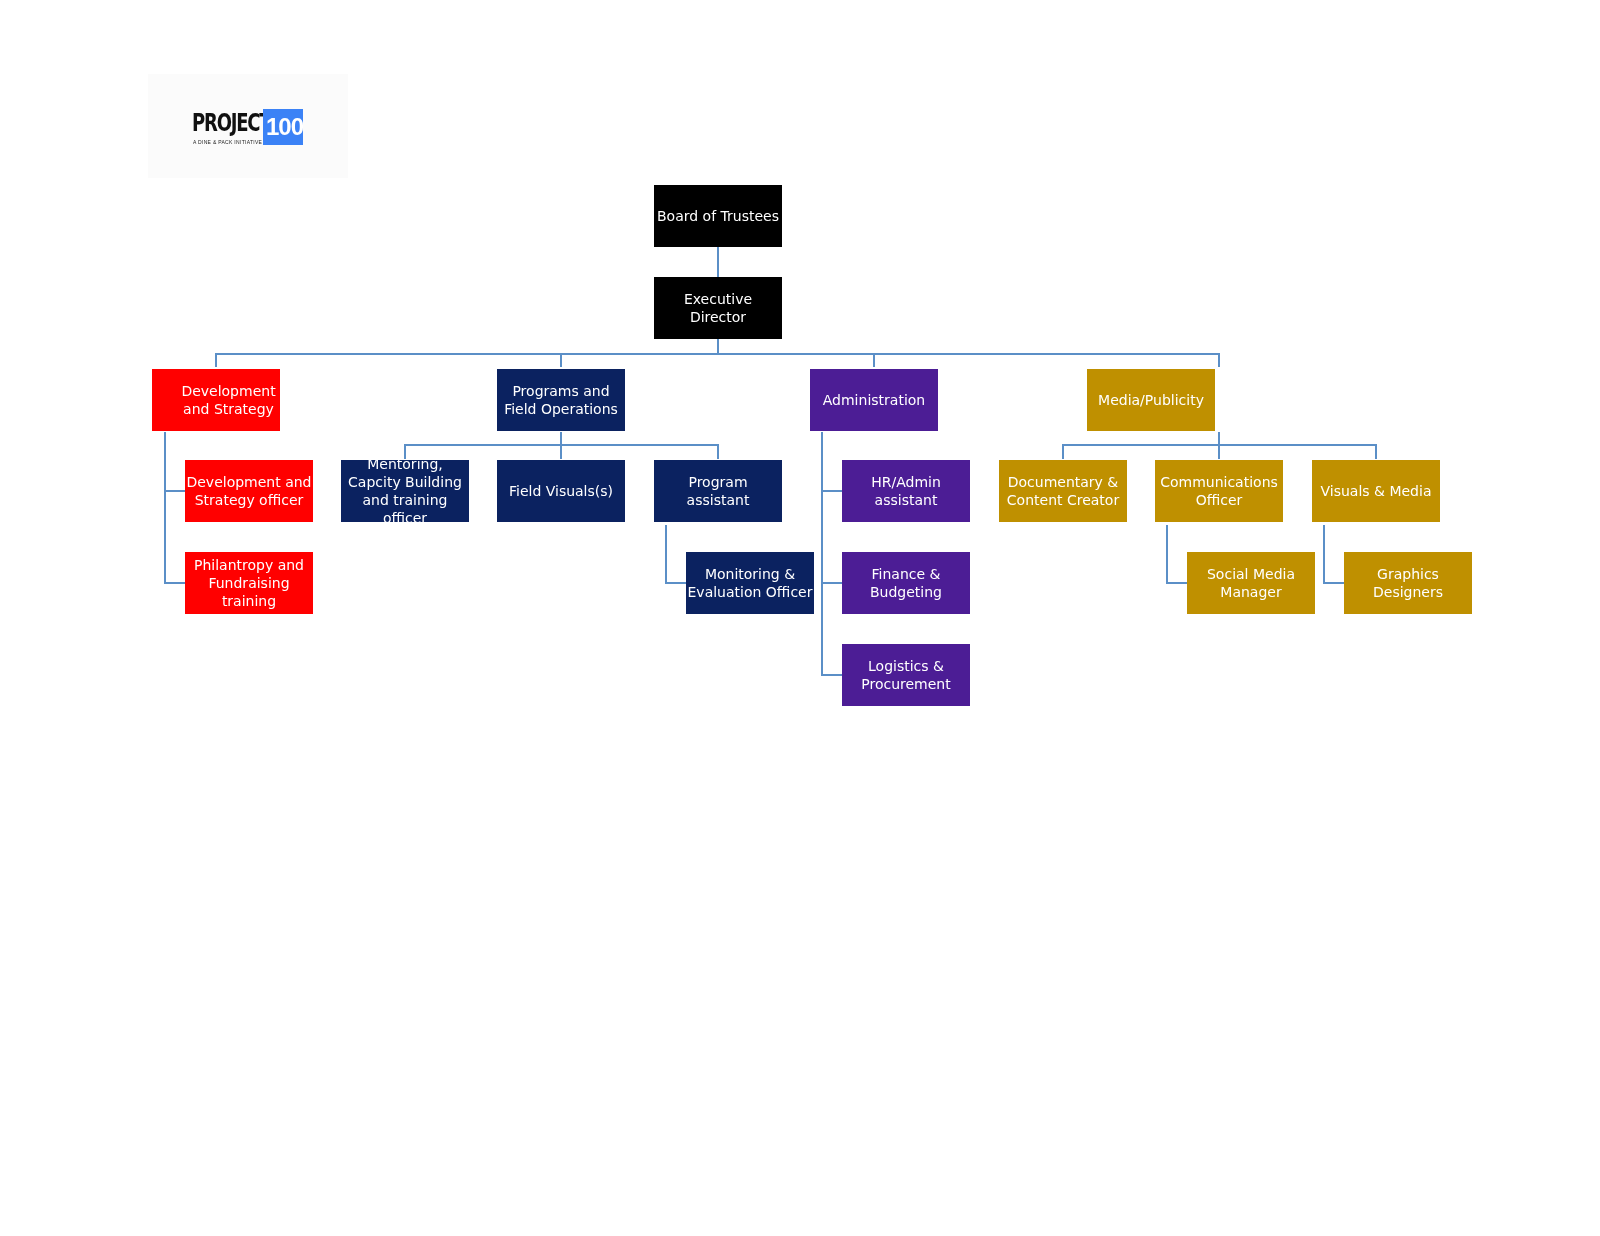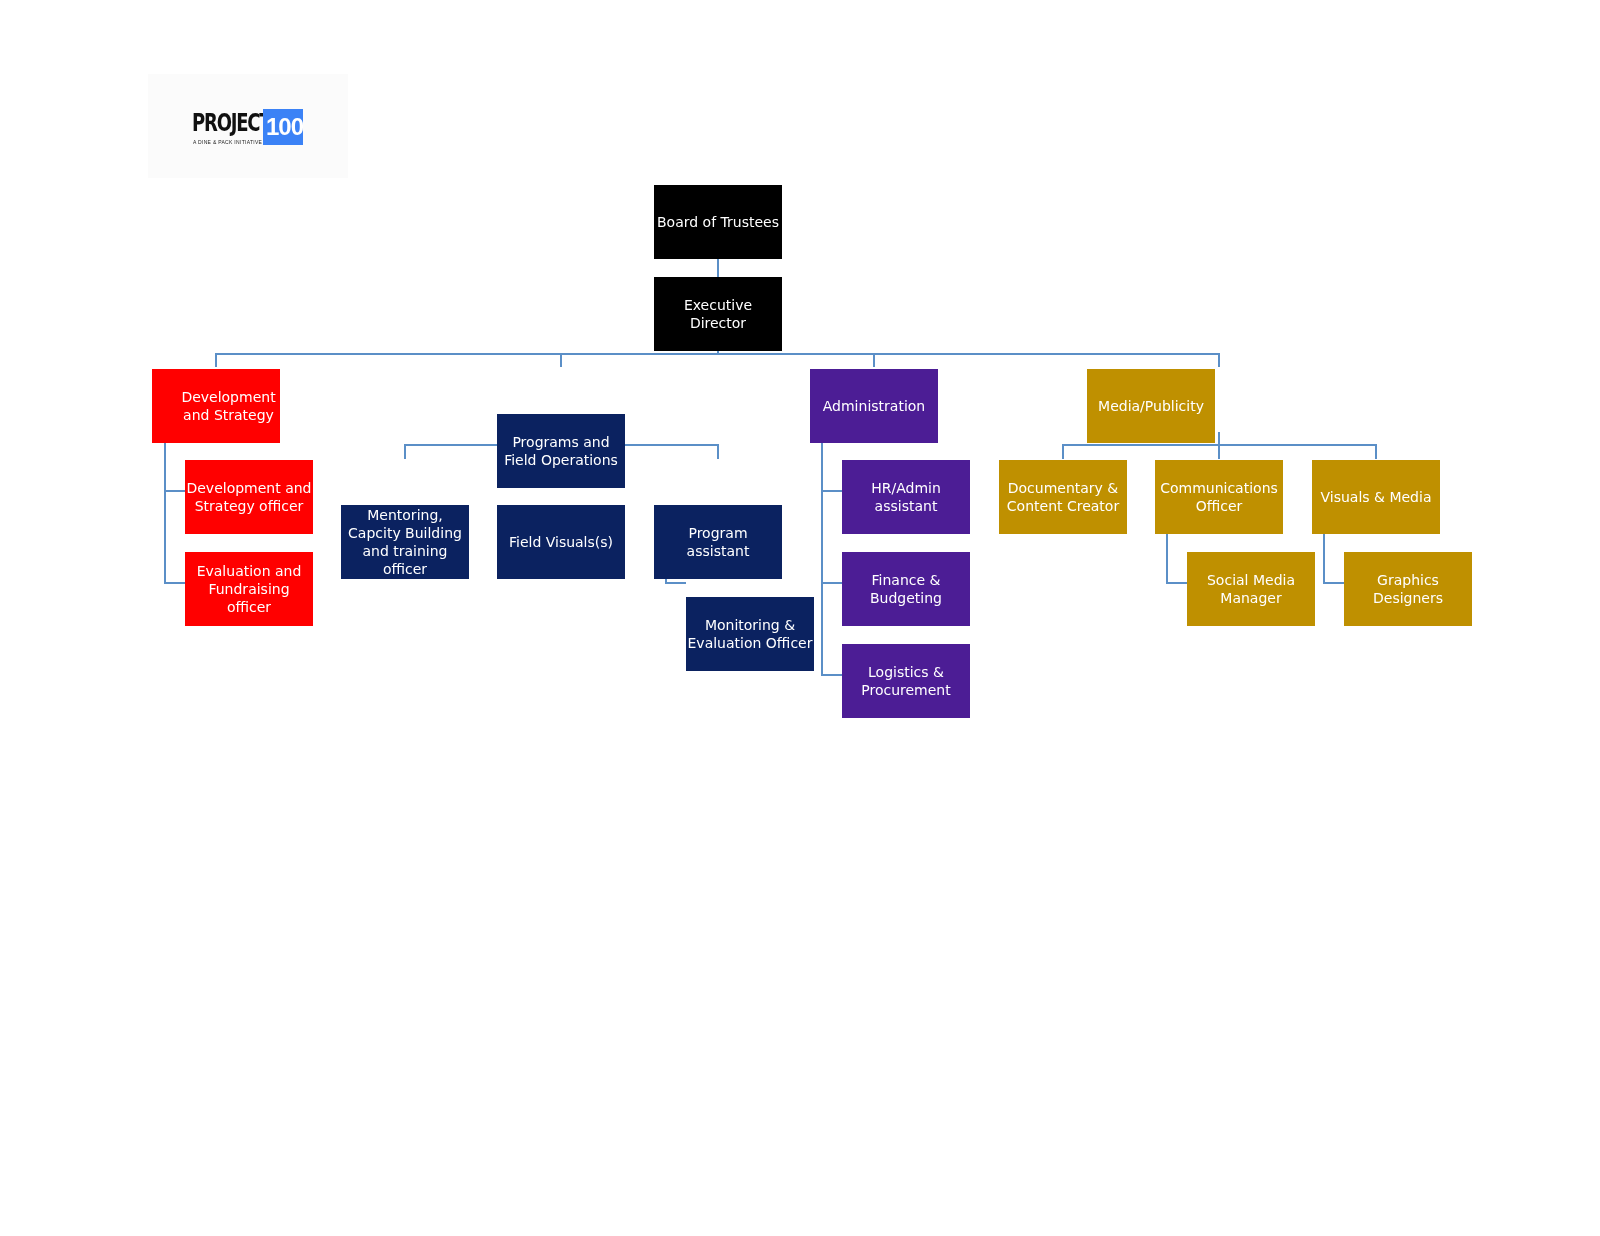--- a/index.html
+++ b/index.html
@@ -2,24 +2,24 @@
 <html><head>
 <meta charset="utf-8">
 <style>
   html, body { margin:0; padding:0; background:#ffffff; }
   body { width:1600px; height:1236px; position:relative; overflow:hidden; font-family:"Liberation Sans", sans-serif; }
   .logo { position:absolute; left:148px; top:74px; width:200px; height:104px; background:#fbfbfb; }
   .logo .word { position:absolute; left:44px; top:34px; font-family:"DejaVu Sans Condensed","DejaVu Sans", sans-serif; font-weight:bold; font-size:25px; letter-spacing:-1.5px; color:#111; transform:scaleX(0.8); transform-origin:left top; }
   .logo .num { position:absolute; left:115px; top:35px; width:40px; height:36px; background:#3b82f6; color:#fff; font-weight:bold; font-size:24px; line-height:36px; text-align:right; letter-spacing:-1px; }
   .logo .sub { position:absolute; left:45px; top:65px; font-size:5px; color:#222; letter-spacing:0.3px; }
   .lines { position:absolute; left:0; top:0; }
-  .node { position:absolute; width:128px; height:74px; display:flex; align-items:center; justify-content:center; text-align:center; color:#ffffff; font-family:"DejaVu Sans", sans-serif; font-size:14px; line-height:18px; box-sizing:border-box; padding:0 1px; cursor:pointer; }
+  .node { position:absolute; width:128px; height:62px; display:flex; align-items:center; justify-content:center; text-align:center; color:#ffffff; font-family:"DejaVu Sans", sans-serif; font-size:14px; line-height:18px; box-sizing:border-box; padding:0 1px; cursor:pointer; }
   .black { background:#000000; }
   .red { background:#ff0000; }
-  .navy { background:#0b2260;margin-top:45px; }
+  .navy { background:#0b2260; }
   .green { background:#4c1d95; }
   .gold { background:#bf9000; }
 </style>
 </head>
 <body>
 
 <div class="logo">
   <span class="word">PROJECT</span>
   <span class="num">100</span>
   <span class="sub">A DINE &amp; PACK INITIATIVE</span>
@@ -51,21 +51,21 @@
     <polyline points="1167,525 1167,583 1187,583"></polyline>
     <polyline points="1324,525 1324,583 1344,583"></polyline>
   </g>
 </svg>
 
 <div class="node black" style="left:654px;top:185px;">Board of Trustees</div>
 <div class="node black" style="left:654px;top:277px;text-align:center;">Executive Director</div>
 
 <div class="node red" style="left:152px;top:369px;padding-left:26px;">Development and Strategy</div>
 <div class="node red" style="left:185px;top:460px;">Development and Strategy officer</div>
-<div class="node red" style="left:185px;top:552px;">Evaluation and Fundraising officer</div>
+<div class="node red" style="left:185px;top:552px;">Philantropy and Fundraising training</div>
 
 <div class="node navy" style="left:497px;top:369px;">Programs and Field Operations</div>
 <div class="node navy" style="left:341px;top:460px;">Mentoring, Capcity Building and training officer</div>
 <div class="node navy" style="left:497px;top:460px;">Field Visuals(s)</div>
 <div class="node navy" style="left:654px;top:460px;">Program assistant</div>
 <div class="node navy" style="left:686px;top:552px;">Monitoring &amp; Evaluation Officer</div>
 
 <div class="node green" style="left:810px;top:369px;">Administration</div>
 <div class="node green" style="left:842px;top:460px;">HR/Admin assistant</div>
 <div class="node green" style="left:842px;top:552px;">Finance &amp; Budgeting</div>

